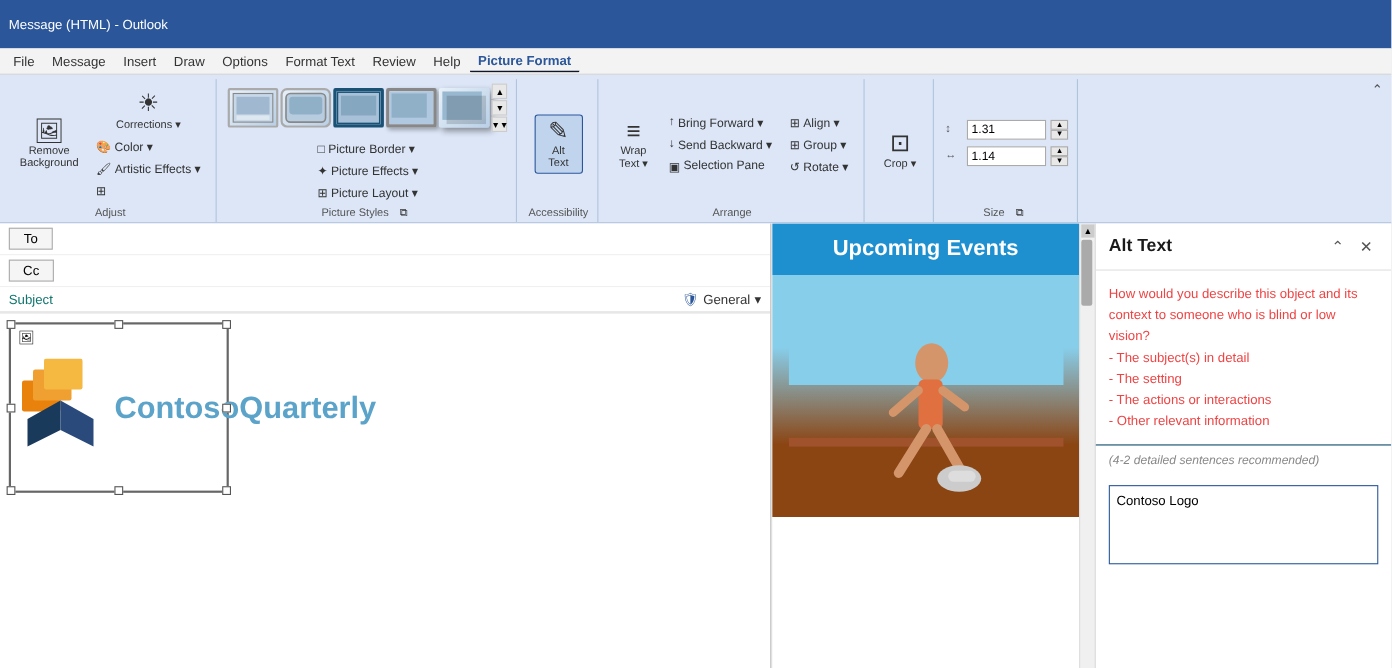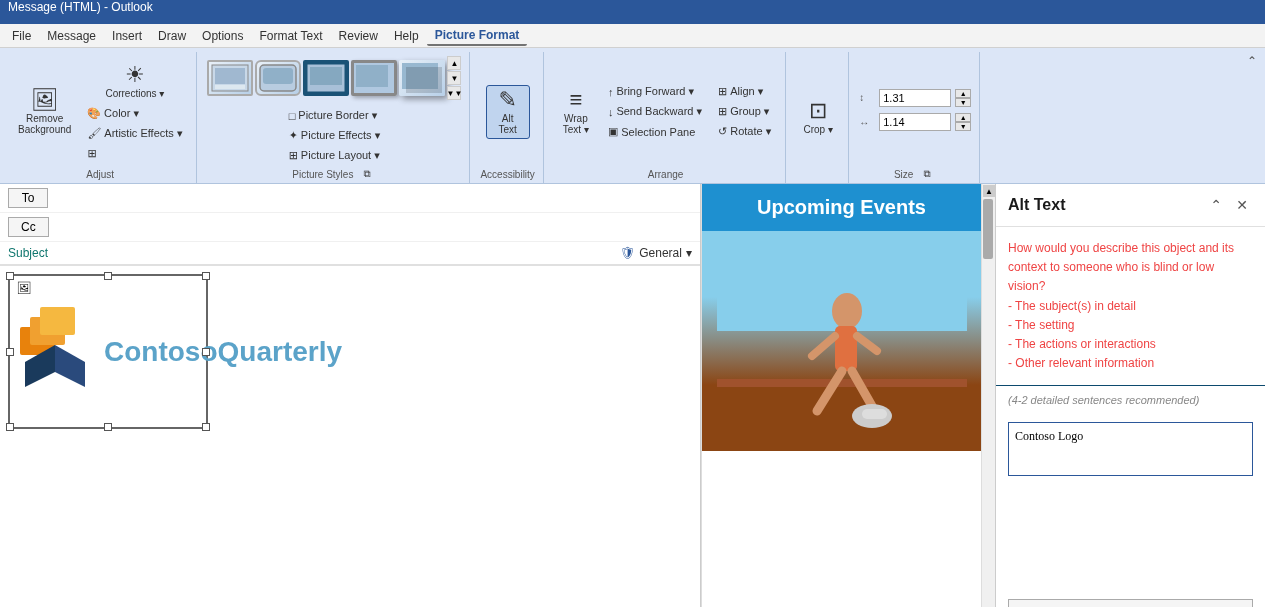--- a/index.html
+++ b/index.html
@@ -2,43 +2,44 @@
 <html><head>
   <meta charset="utf-8">
   <style>
     * { box-sizing: border-box; margin: 0; padding: 0; }
     body { font-family: 'Segoe UI', Arial, sans-serif; font-size: 12px; background: #f0f0f0; overflow: hidden; }
 
     
     .title-bar {
       background: #2b579a;
       color: white;
-      height: 24px;
-      display: flex;
+      height: 44px;
+      display: flex;
+      align-items: center;
       padding: 0 8px;
       font-size: 12px;
     }
 
     
     .menu-bar {
       background: #f3f3f3;
       border-bottom: 1px solid #d0d0d0;
       display: flex;
       align-items: center;
       padding: 2px 4px;
       height: 24px;
     }
     .menu-item {
       padding: 2px 8px;
       font-size: 12px;
       color: #333;
       cursor: pointer;
       border-radius: 2px;
     }
-    .menu-item.active { color: #2b579a; font-weight: 600; border-bottom: 2px solid #737373; }
+    .menu-item.active { color: #2b579a; font-weight: 600; border-bottom: 2px solid #0f172a; }
 
     
     .ribbon {
       background: #dce6f7;
       border-bottom: 1px solid #b0c4de;
       display: flex;
       align-items: stretch;
       padding: 4px 4px 0 4px;
       min-height: 100px;
       gap: 2px;
@@ -396,27 +397,27 @@
       font-size: 11px;
       color: #888;
       font-style: italic;
     }
     .alt-text-textarea-wrap {
       padding: 8px 12px;
       flex: 1;
     }
     .alt-text-textarea {
       width: 100%;
-      height: 54px;
+      height: 72px;
       border: 1px solid #2b579a;
       padding: 6px;
       font-size: 12px;
       resize: none;
       outline: none;
-      font-family: Liberation Serif, serif;
+      font-family: Liberation Sans, sans-serif;
     }
     .generate-btn {
       margin: 8px 12px;
       padding: 6px 12px;
       border: 1px solid #aaa;
       background: #f5f5f5;
       cursor: pointer;
       font-size: 12px;
       width: calc(100% - 24px);
       text-align: center;

